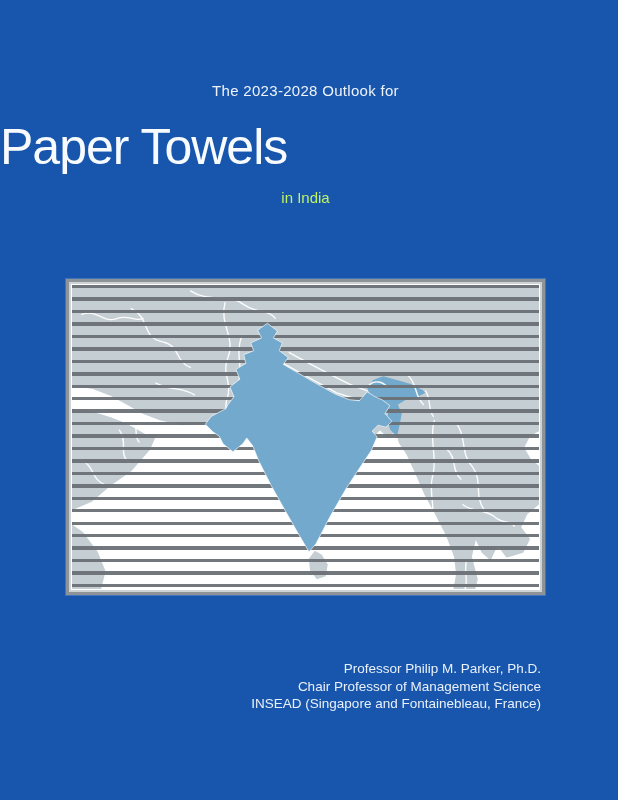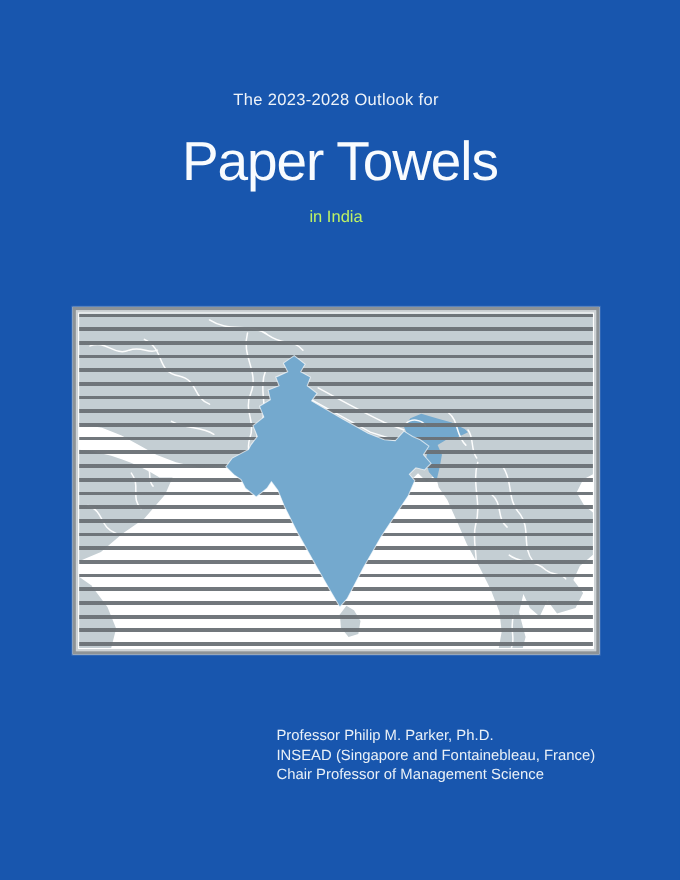--- a/index.html
+++ b/index.html
@@ -1,33 +1,33 @@
 <!DOCTYPE html>
 <html><head>
 <meta charset="utf-8">
 <style>
   html,body{margin:0;padding:0;background:#1856ae;}
   .page{position:relative;width:618px;height:800px;background:#1856ae;overflow:hidden;
         font-family:"Liberation Sans", sans-serif;}
   .series-line{position:absolute;left:66px;width:479px;top:82px;text-align:center;
         color:#eef3f9;font-size:15px;letter-spacing:.3px;}
-  .main-title{position:absolute;left:0;width:618px;top:118px;margin:0;text-align:center;
+  .main-title{position:absolute;left:0;width:618px;top:118px;margin:0;
         color:#f8fbfe;font-size:50px;font-weight:400;letter-spacing:-1px;}
   .region-line{position:absolute;left:66px;width:479px;top:189px;text-align:center;
         color:#bef264;font-size:15px;}
   .map-panel{position:absolute;left:66px;top:279px;width:479px;height:316px;
         box-sizing:border-box;border:3px solid #8d9397;background:#ffffff;
         box-shadow:inset 0 0 0 2px #ced3d6, 0 0 0 1px rgba(255,255,255,.18);}
   .map-layer{position:absolute;left:3px;top:3px;width:467px;height:304px;}
   .map-layer svg{display:block;width:100%;height:100%;}
   .stripes{position:absolute;left:3px;top:3px;width:467px;height:304px;
         background:repeating-linear-gradient(180deg,
           rgba(106,112,117,.95) 0px, rgba(106,112,117,.95) 3.4px,
           transparent 3.4px, transparent 12.45px);}
-  .credits{position:absolute;right:77px;top:660px;text-align:left;
+  .credits{position:absolute;right:77px;top:660px;text-align:right;
         color:#e9f0f7;font-size:13.5px;line-height:17.5px;}
 </style>
 </head>
 <body>
 
 <div class="page">
 
   <div class="series-line">The 2023-2028 Outlook for</div>
 
   <h1 class="main-title">Paper Towels</h1>
@@ -103,17 +103,17 @@
           L 317,131 L 322,123 L 314,117
           L 307,114 L 299,109
           L 291,118 L 281,117 L 266,111 L 243,98 L 226,88 L 214,81
           L 219,74 L 210,67 L 213,59 L 204,54 L 208,47 Z"></path>
       </svg>
     </div>
   </div>
 
   <div class="credits">
     <div>Professor Philip M. Parker, Ph.D.</div>
+    <div>Chair Professor of Management Science</div>
     <div>INSEAD (Singapore and Fontainebleau, France)</div>
-    <div>Chair Professor of Management Science</div>
   </div>
 
 </div>
 
 </body></html>

